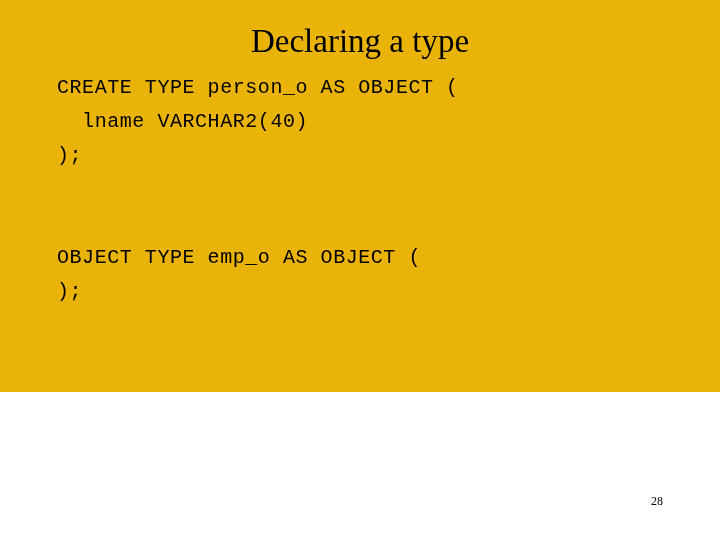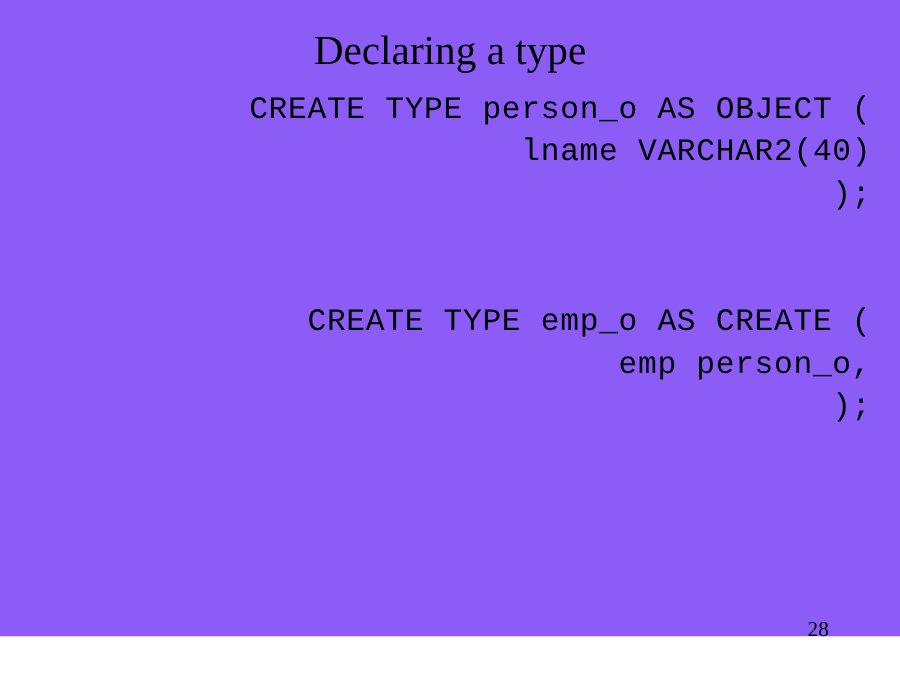--- a/index.html
+++ b/index.html
@@ -9,22 +9,22 @@
   body {
     width: 720px;
     height: 540px;
     background: #ffffff;
     font-family: "Liberation Serif", serif;
     overflow: hidden;
   }
   .slide {
     position: relative;
     width: 720px;
-    height: 509px;
-    background: #8b5cf6;
+    height: 392px;
+    background: #eab308;
     box-sizing: border-box;
   }
   .slide-title {
     position: absolute;
     left: 0;
     top: 24px;
     width: 720px;
     text-align: center;
     font-family: "Liberation Serif", serif;
     font-size: 33px;
@@ -35,55 +35,53 @@
     white-space: pre;
   }
   .code-body {
     position: absolute;
     left: 57px;
     top: 71px;
     width: 640px;
   }
   .code-line {
     font-family: "Liberation Mono", monospace;
-    font-size: 25px;
+    font-size: 20px;
     line-height: 34px;
     color: #000000;
     white-space: pre;
     letter-spacing: 0.55px;
     height: 34px;
-    text-align: right;
   }
   .code-line.blank {
     height: 34px;
   }
   .page-number {
     position: absolute;
     right: 57px;
     top: 494px;
     font-family: "Liberation Serif", serif;
-    font-size: 17px;
+    font-size: 12px;
     color: #000000;
     text-align: right;
     white-space: pre;
   }
 </style>
 </head>
 <body>
 
 <div class="slide">
 
   <div class="slide-title">Declaring a type</div>
 
   <div class="code-body">
       <div class="code-line">CREATE TYPE person_o AS OBJECT (</div>
       <div class="code-line">  lname VARCHAR2(40)</div>
       <div class="code-line">);</div>
       <div class="code-line blank"></div>
       <div class="code-line blank"></div>
-      <div class="code-line">CREATE TYPE emp_o AS CREATE (</div>
-      <div class="code-line">   emp person_o,</div>
+      <div class="code-line">OBJECT TYPE emp_o AS OBJECT (</div>
       <div class="code-line">);</div>
     </div>
 
   <div class="page-number">28</div>
 
 </div>
 
 </body></html>

